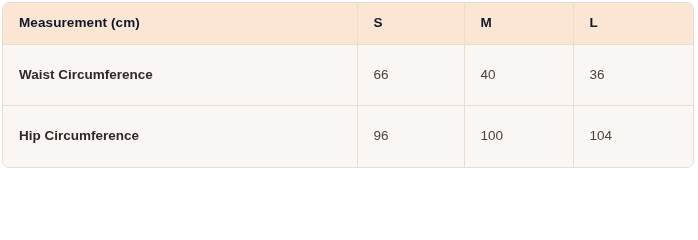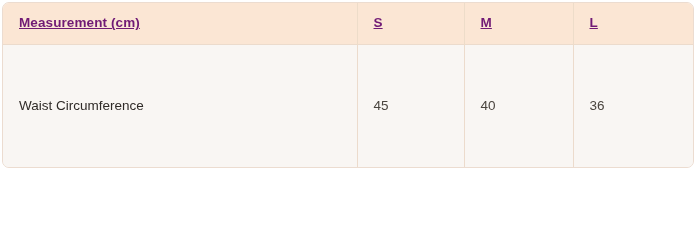--- a/index.html
+++ b/index.html
@@ -47,40 +47,39 @@
   col.c-label { width: 354px; }
   col.c-s     { width: 107px; }
   col.c-m     { width: 109px; }
   col.c-l     { width: 122px; }
 
   thead tr {
     height: 41px;
   }
   thead th {
     background: #fbe6d4;
-    color: #701a75;
+    color: #0f172a;
     font-weight: bold;
     letter-spacing: 0.1px;
-    text-decoration: underline;
   }
   thead th.sz {
     border-left: 1px solid #eddcc9;
   }
 
   tbody tr {
     height: 41px;
   }
   tbody td {
     background: #f9f6f3;
     border-top: 1px solid #ecdbcc;
     color: #3a3530;
     font-weight: normal;
   }
   tbody td.label {
-    font-weight: normal;
+    font-weight: bold;
     color: #2f2a27;
   }
   tbody td.sz {
     border-left: 1px solid #ecdbcc;
     color: #4a443e;
   }
   tbody tr:last-child td {
     border-bottom: none;
   }
 </style>
@@ -99,19 +98,25 @@
       <tr>
         <th>Measurement (cm)</th>
         <th class="sz">S</th>
         <th class="sz">M</th>
         <th class="sz">L</th>
       </tr>
     </thead>
     <tbody>
       <tr>
         <td class="label">Waist Circumference</td>
-        <td class="sz">45</td>
+        <td class="sz">66</td>
         <td class="sz">40</td>
         <td class="sz">36</td>
+      </tr>
+      <tr>
+        <td class="label">Hip Circumference</td>
+        <td class="sz">96</td>
+        <td class="sz">100</td>
+        <td class="sz">104</td>
       </tr>
     </tbody>
   </table>
 </div>
 
 </body></html>

